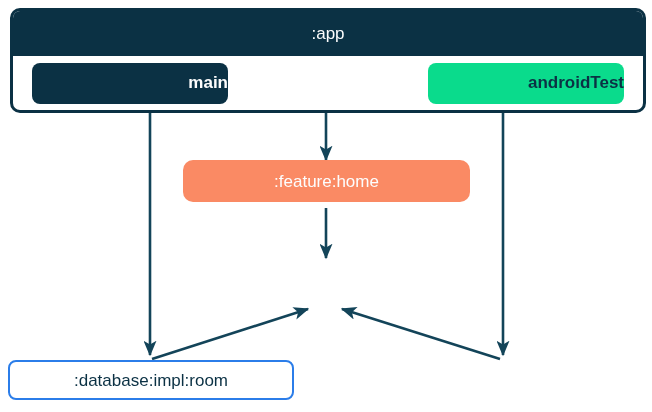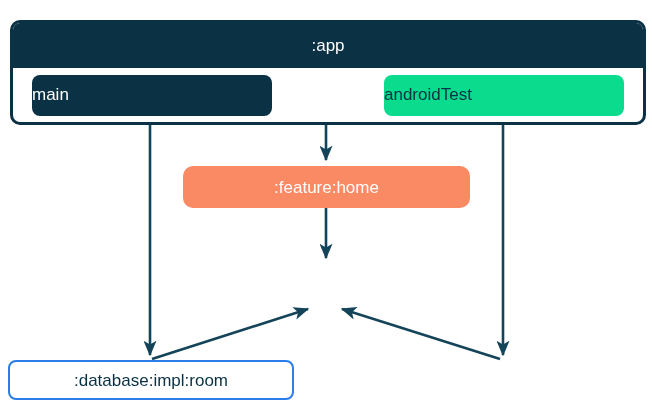--- a/index.html
+++ b/index.html
@@ -14,42 +14,42 @@
   .edges line{stroke:#134459;stroke-width:2.6;}
 
   .node{
     position:absolute;
     display:flex;align-items:center;justify-content:center;
     font-size:17px;line-height:1;color:#fdfdfd;
     box-sizing:border-box;
   }
 
   .app-box{
-    position:absolute;left:10px;top:20px;width:636px;height:105px;
+    position:absolute;left:10px;top:8px;width:636px;height:105px;
     border:3px solid #0B3144;border-radius:10px;
     background:#ffffff;box-sizing:border-box;overflow:hidden;
   }
   .app-header{
     height:45px;background:#0B3144;color:#fdfdfd;
     display:flex;align-items:center;justify-content:center;
     font-size:17px;
   }
   .app-body{
     height:54px;display:flex;align-items:center;
     justify-content:space-between;padding:0 19px;
   }
   .pill{
-    width:240px;height:41px;border-radius:8px;
-    display:flex;align-items:center;justify-content:flex-start;
-    font-size:17px;box-sizing:border-box;
+    width:196px;height:41px;border-radius:8px;
+    display:flex;align-items:center;justify-content:flex-end;
+    font-size:17px;box-sizing:border-box;font-weight:bold;
   }
   .pill-main{background:#0B3144;color:#fdfdfd;}
   .pill-android-test{background:#0ADB8C;color:#0B3144;margin-left:36px;}
 
-  .feature-home{left:183px;top:166px;width:287px;height:42px;background:#FA8A64;border-radius:10px;}
+  .feature-home{left:183px;top:160px;width:287px;height:42px;background:#FA8A64;border-radius:10px;}
   .database-api{left:183px;top:262px;width:287px;height:44px;background:#2577E5;border-radius:10px;}
   .impl-box{background:#ffffff;border:2.5px solid #2B7DE9;border-radius:8px;color:#0B3144;}
   .impl-room{left:8px;top:360px;width:286px;height:40px;}
   .impl-mock{left:360px;top:360px;width:283px;height:40px;}
 </style>
 </head>
 <body>
 
 <div class="canvas">
 

